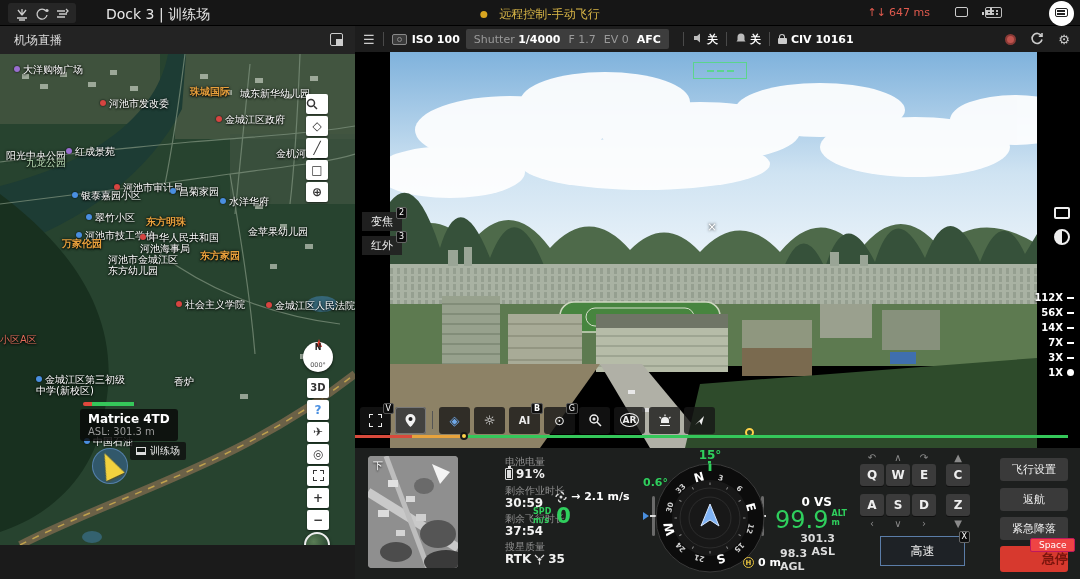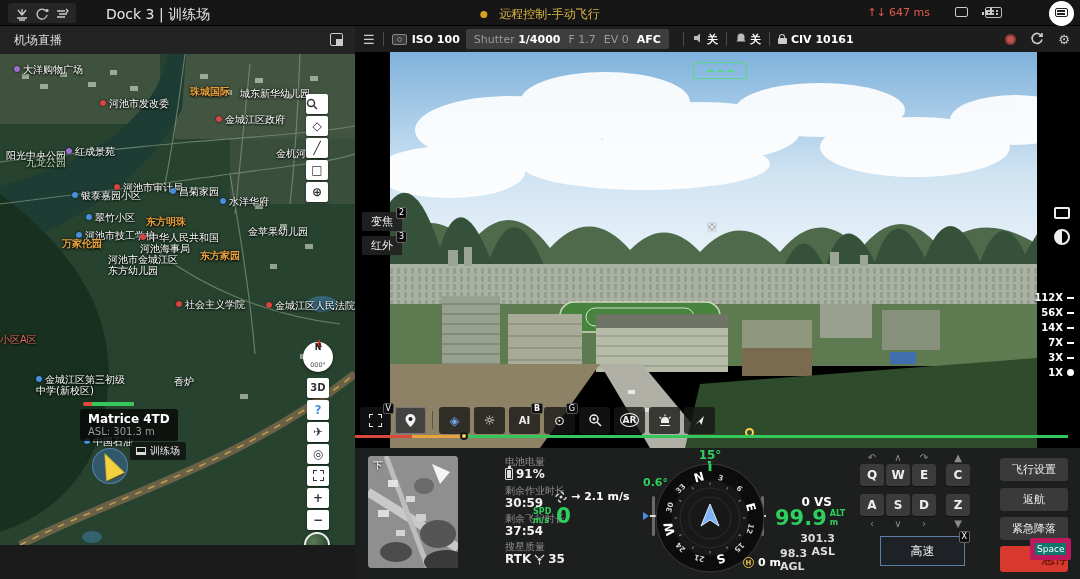--- a/index.html
+++ b/index.html
@@ -126,32 +126,32 @@
 .gauge{position:absolute;width:3px;height:40px;background:#6a6a6a;border-radius:2px}
 .gauge i{position:absolute;left:-2px;top:19px;width:7px;height:2px;background:#ddd}
 #gauge-l{left:297px;top:48px}
 #gauge-r{left:406px;top:48px}
 #gauge-ptr{position:absolute;left:288px;top:64px;width:0;height:0;border-top:4px solid transparent;border-bottom:4px solid transparent;border-left:6px solid #4a8fe0}
 #heading{position:absolute;left:330px;top:0;width:50px;text-align:center;color:#2fcf5d;font-size:12px;font-weight:bold}
 #heading-tick{position:absolute;left:353px;top:13px;width:3px;height:6px;background:#2fcf5d}
 #compass{position:absolute;left:300px;top:15px;width:110px;height:110px}
 #vs-label{position:absolute;left:425px;top:47px;width:52px;text-align:right;font-size:12px;font-weight:bold;color:#fff}
 #alt-row{position:absolute;left:420px;top:58px;display:flex;gap:3px;align-items:flex-start}
-#alt-val{font-size:21px;font-weight:bold;color:#2fcf5d}
+#alt-val{font-size:24px;font-weight:normal;color:#2fcf5d}
 #alt-unit{font-size:8px;line-height:9px;color:#2fcf5d;font-weight:bold;padding-top:3px}
 #asl-label{position:absolute;left:425px;top:84px;width:55px;text-align:right;font-size:11px;color:#ddd;font-weight:bold}
 #agl-label{position:absolute;left:425px;top:99px;width:55px;text-align:left;font-size:11px;color:#ddd;font-weight:bold}
 #home-dist{position:absolute;left:388px;top:108px;display:flex;gap:4px;align-items:center;font-size:11px;font-weight:bold;color:#fff}
 #home-h{width:11px;height:11px;border:1.5px solid #e8c33e;border-radius:50%;color:#e8c33e;font-size:7px;line-height:11px;text-align:center;font-weight:bold}
 .khint{position:absolute;font-size:10px;color:#8a8a8a;width:24px;text-align:center}
 .key{position:absolute;width:24px;height:22px;background:#3b3b3b;border-radius:3px;color:#eee;font-size:12px;font-weight:bold;text-align:center;line-height:22px;box-shadow:0 1px 0 #111}
 #speed-btn{position:absolute;left:525px;top:88px;width:85px;height:30px;background:#1e2226;border:1px solid #5b7da8;color:#eee;font-size:12px;text-align:center;line-height:28px}
 .act-btn{position:absolute;left:645px;width:68px;height:23px;background:#3a3a3a;border-radius:3px;color:#eee;font-size:11px;text-align:center;line-height:23px}
 #estop{position:absolute;left:645px;top:98px;width:68px;height:26px;background:#d7392e;border-radius:3px;color:#79140c;font-size:13px;font-weight:bold;text-align:right;line-height:26px}
-#space-badge{position:absolute;left:675px;top:90px;background:#0f766e;border:5px solid #be185d;color:#fff;font-size:9px;padding:0 2px;line-height:12px;border-radius:2px;z-index:2}
+#space-badge{position:absolute;left:675px;top:90px;background:#ef4444;border:1px solid #be185d;color:#fff;font-size:9px;padding:0 8px;line-height:12px;border-radius:2px;z-index:2}
 </style>
 </head>
 <body>
 
 <div id="app">
 
   <div id="topbar">
     <div id="tool-group">
       <span class="tb-icon"><svg width="14" height="14">
             <path d="M7 8 L3 3 M7 8 L7 2 M7 8 L11 3 M2 11 h10 M4 13 h6" stroke="#ccc" stroke-width="1.3" fill="none"></path>

